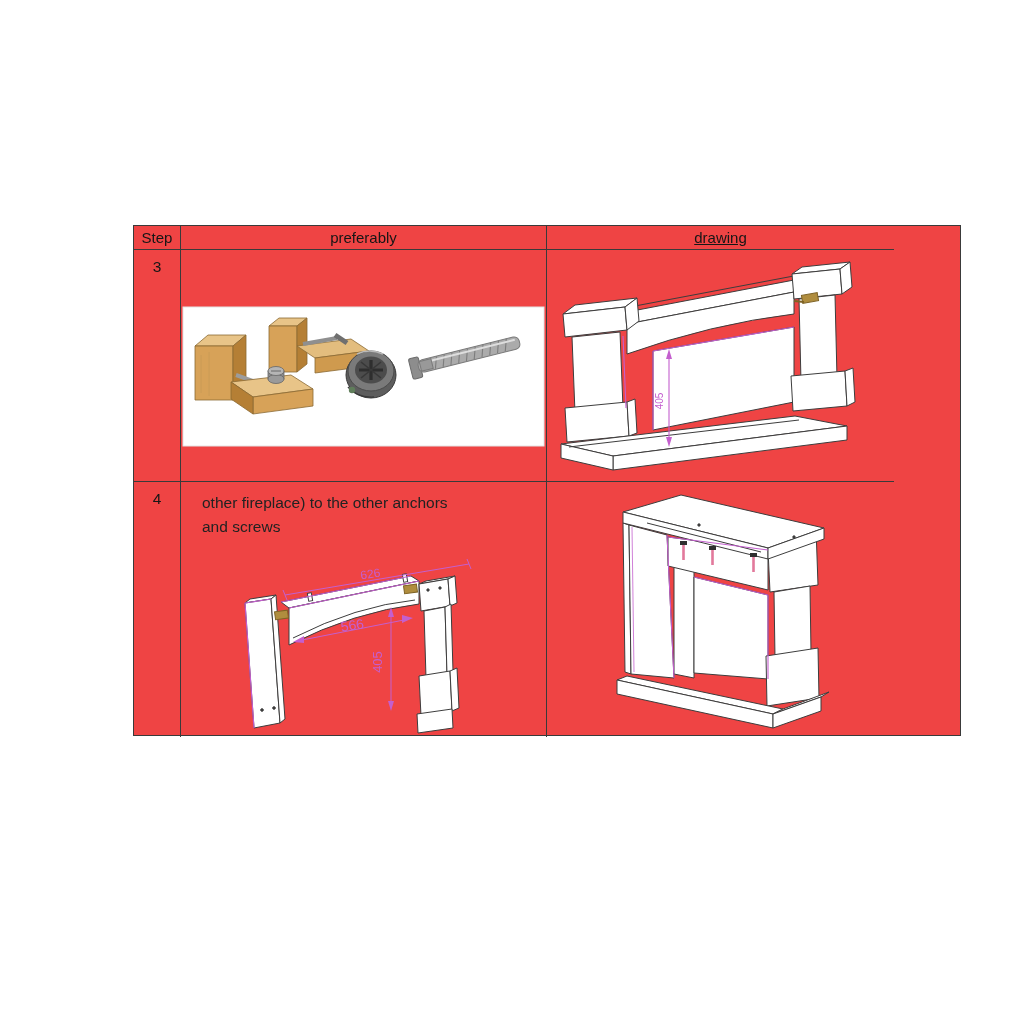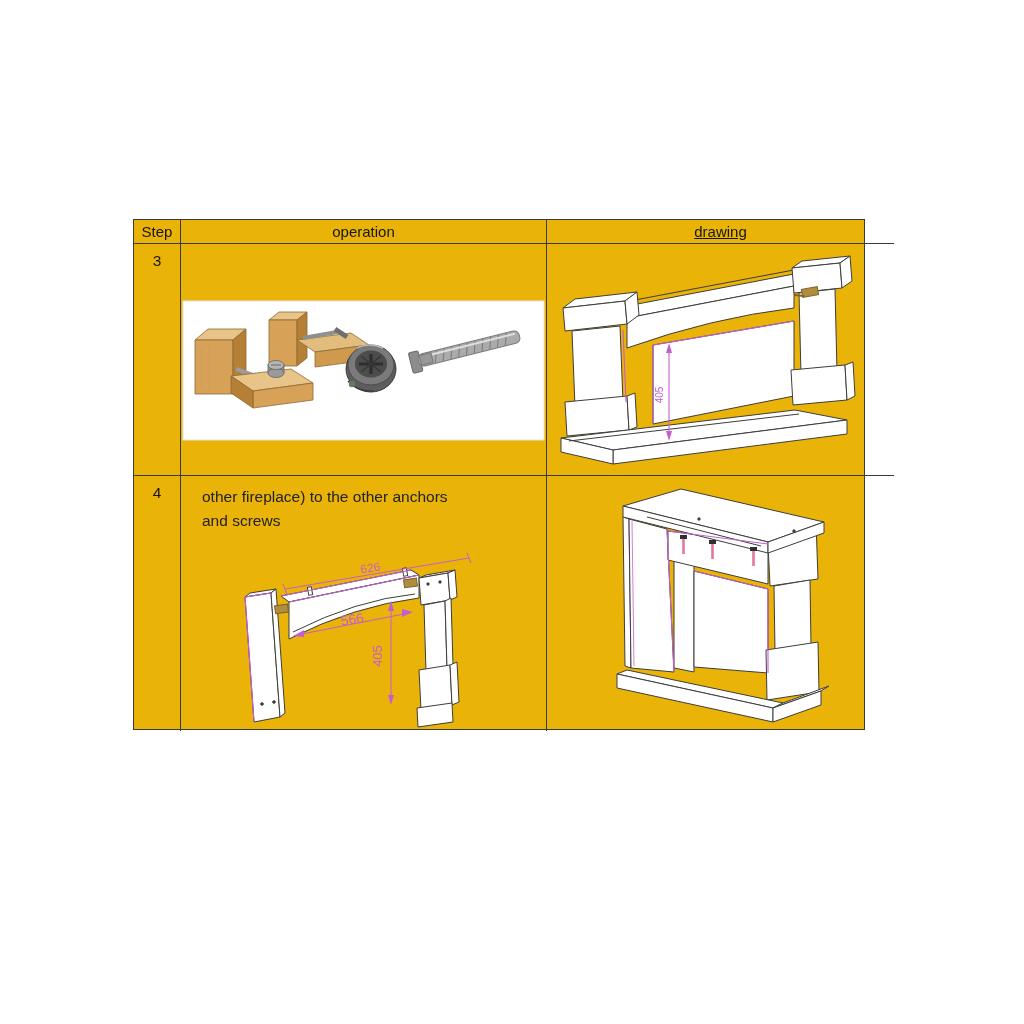--- a/index.html
+++ b/index.html
@@ -1,40 +1,40 @@
 <!DOCTYPE html>
 <html><head>
 <meta charset="utf-8">
 <style>
   html,body{margin:0;padding:0;background:#ffffff;}
   body{width:1024px;height:1024px;position:relative;overflow:hidden;
        font-family:"Liberation Sans","DejaVu Sans",sans-serif;color:#1f1f1f;}
-  .tbl{position:absolute;left:133px;top:219px;width:732px;height:511px;
+  .tbl{position:absolute;left:133px;top:225px;width:828px;height:511px;
        display:grid;grid-template-columns:47px 366px 347px;grid-template-rows:24px 232px 255px;
-       border:1.5px solid #3a3a3a;box-sizing:border-box;background:#eab308;}
+       border:1.5px solid #3a3a3a;box-sizing:border-box;background:#ef4444;}
   .cell{border-right:1.2px solid #3a3a3a;border-bottom:1.2px solid #3a3a3a;
         position:relative;box-sizing:border-box;overflow:hidden;}
   .last-col{border-right:none;text-decoration:underline;}
   .last-row{border-bottom:none;}
   .head{display:flex;align-items:center;justify-content:center;font-size:15px;color:#161616;}
   .stepcell{text-align:center;padding-top:8px;font-size:15.5px;color:#161616;}
   .optext{position:absolute;left:21px;top:9px;font-size:15.5px;line-height:23.5px;color:#222;}
   .dwg{position:absolute;left:0;top:0;}
   svg text{font-family:"Liberation Sans","DejaVu Sans",sans-serif;}
 </style>
 </head>
 <body>
 
 <div class="tbl">
 
   <div class="cell head">
     <span>Step</span>
   </div>
   <div class="cell head">
-    <span>operation</span>
+    <span>preferably</span>
   </div>
   <div class="cell head last-col">
     <span>drawing</span>
   </div>
 
   <div class="cell stepcell">
     <span>3</span>
   </div>
 
   <div class="cell">

